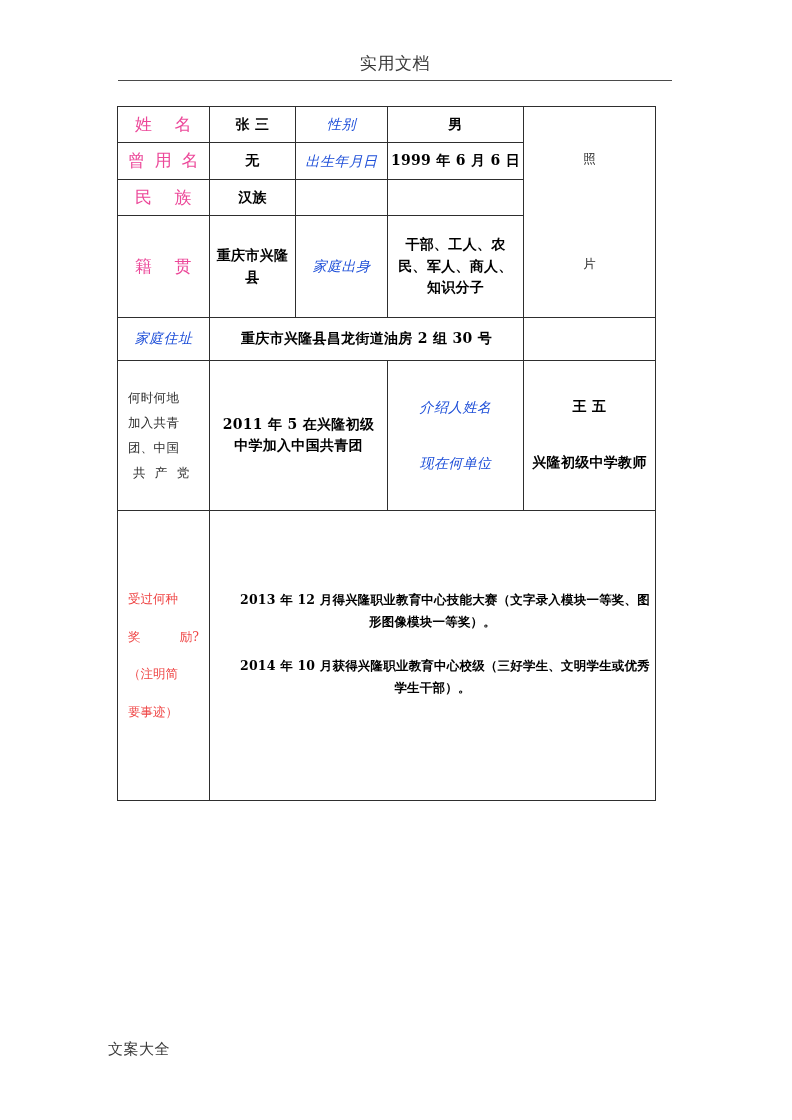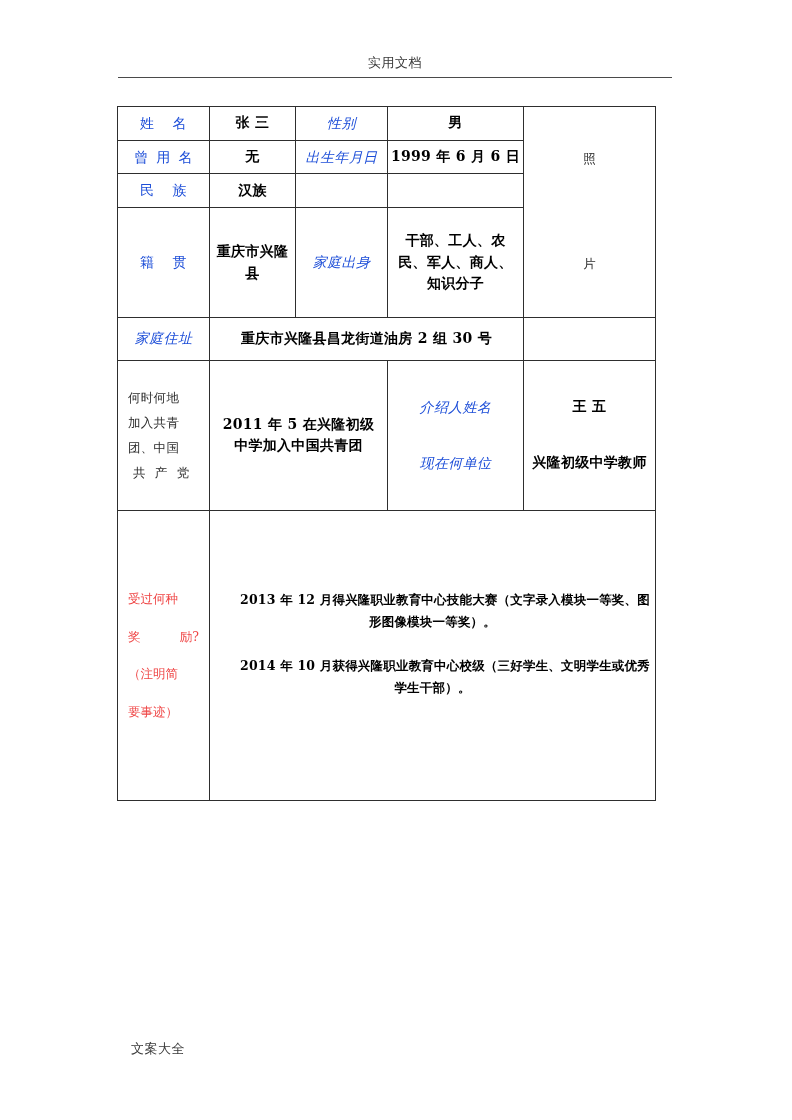--- a/index.html
+++ b/index.html
@@ -11,32 +11,32 @@
     position:relative;
     overflow:hidden;
   }
 
   
   .pg-header{
     position:absolute; left:118px; top:52px; width:554px;
     text-align:center;
   }
   .pg-header .htext{
-    font-size:13px; color:#3a3a3a; letter-spacing:.6px;
+    font-size:17px; color:#3a3a3a; letter-spacing:.6px;
     font-family:"DejaVu Serif","Liberation Serif",serif;
     display:inline-block; padding-bottom:3px;
   }
   .pg-header .hrule{
     width:100%; height:1px; background:#4a4a4a; margin-top:2px;
   }
 
   
   .pg-footer{
-    position:absolute; left:131px; top:1040px;
-    font-size:13px; color:#3a3a3a; letter-spacing:.5px;
+    position:absolute; left:108px; top:1040px;
+    font-size:15px; color:#3a3a3a; letter-spacing:.5px;
   }
 
   
   .form-wrap{
     position:absolute; left:117px; top:106px;
     width:538px;
   }
   table.form{
     border-collapse:collapse;
     width:538px;
@@ -50,21 +50,21 @@
   }
 
   
   .lbl{
     font-size:14px; color:#1d4ed8; font-weight:400;
     letter-spacing:.4px; line-height:1.5;
     font-family:"DejaVu Serif","Liberation Serif",serif;
     font-style:italic;
   }
   .lbl-sp{  
-    font-size:14px; color:#1d4ed8; font-weight:400;
+    font-size:17px; color:#ec4899; font-weight:400;
     line-height:1.5; letter-spacing:.4px;
   }
   .val{
     font-size:14px; color:#000; font-weight:bold;
     letter-spacing:.3px; line-height:1.55;
     font-family:"DejaVu Serif","Liberation Serif",serif;
   }
 
   
   .sp2 > span{ display:inline-block; }

